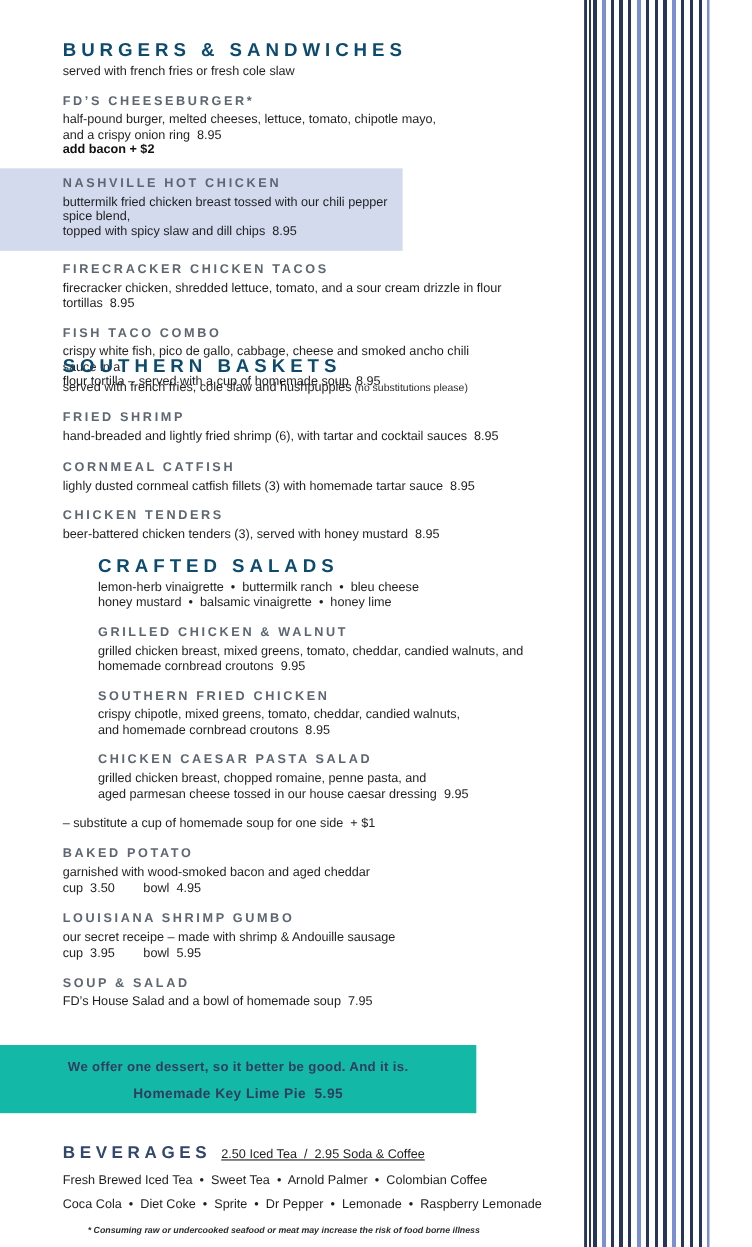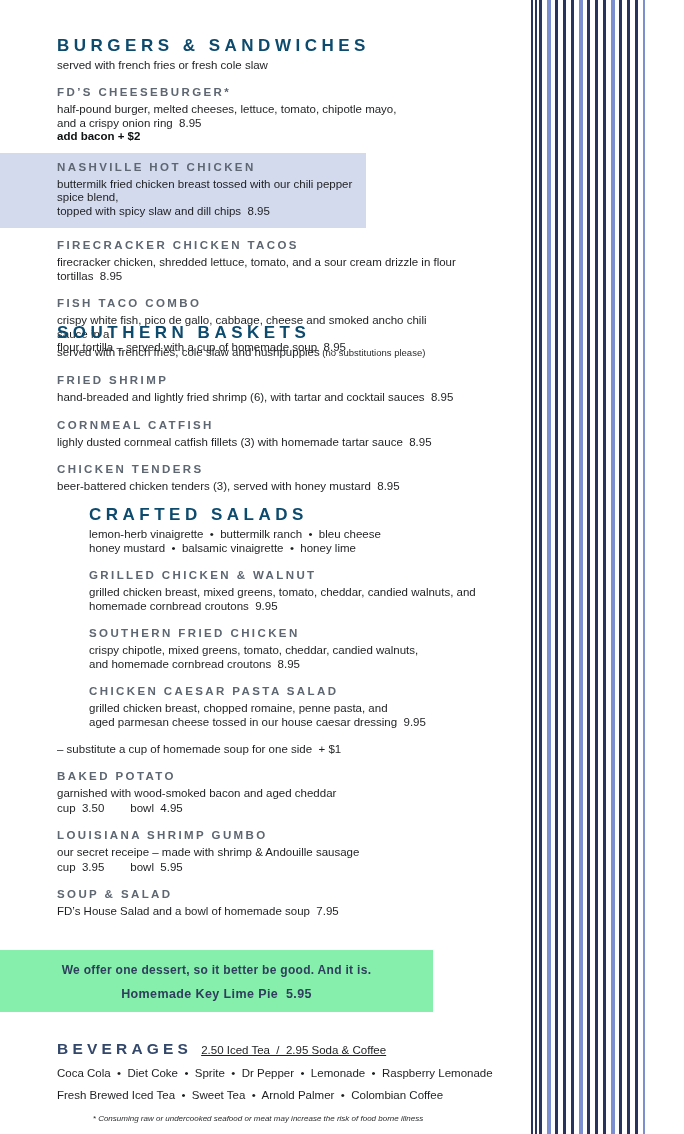--- a/index.html
+++ b/index.html
@@ -80,21 +80,21 @@
   }
   .after-highlight { margin-top: 11px; }
 
   .price-line { font-size: 11.5px; line-height: 13.5px; color: #1e1f21; margin-top: 1px; }
   .price-line span { margin-right: 26px; }
 
   .dessert-banner {
     position: absolute;
     left: 0; top: 950px;
     width: 433px; height: 62px;
-    background: #86efac;
+    background: #14b8a6;
     box-sizing: border-box;
     padding-top: 13px;
     text-align: center;
     color: #2f3e5c;
   }
   .banner-line1 { font-size: 12px; font-weight: bold; letter-spacing: 0.3px; }
   .banner-line2 { font-size: 12.5px; font-weight: bold; letter-spacing: 0.4px; margin-top: 10px; }
 
   .beverages { position: absolute; left: 0; top: 1040px; width: 402px; }
   .bev-header { display: flex; align-items: baseline; }
@@ -108,21 +108,21 @@
   .bev-pricing { font-size: 11.5px; color: #1e1f21; margin-left: 9px; white-space: nowrap; text-decoration: underline; }
   .bev-line { font-size: 11.5px; color: #1e1f21; margin-top: 8px; line-height: 14px; white-space: nowrap; }
 
   .footnote {
     position: absolute;
     left: 0; top: 1114px;
     width: 402px;
     text-align: center;
     font-size: 8px;
     font-style: italic;
-    font-weight: normal;
+    font-weight: bold;
     color: #2a2b2d;
   }
 </style>
 </head>
 <body>
 
 <div class="stripes"></div>
 
 <div class="content">
 
@@ -218,22 +218,22 @@
       <div class="item-name">SOUP &amp; SALAD</div>
       <div class="item-desc">FD’s House Salad and a bowl of homemade soup&nbsp; 7.95</div>
     </div>
   </div>
 
   <div class="beverages">
     <div class="bev-header">
       <span class="bev-title">BEVERAGES</span>
       <span class="bev-pricing">2.50 Iced Tea&nbsp; /&nbsp; 2.95 Soda &amp; Coffee</span>
     </div>
+    <div class="bev-line">Fresh Brewed Iced Tea &nbsp;•&nbsp; Sweet Tea &nbsp;•&nbsp; Arnold Palmer &nbsp;•&nbsp; Colombian Coffee</div>
     <div class="bev-line">Coca Cola &nbsp;•&nbsp; Diet Coke &nbsp;•&nbsp; Sprite &nbsp;•&nbsp; Dr Pepper &nbsp;•&nbsp; Lemonade &nbsp;•&nbsp; Raspberry Lemonade</div>
-    <div class="bev-line">Fresh Brewed Iced Tea &nbsp;•&nbsp; Sweet Tea &nbsp;•&nbsp; Arnold Palmer &nbsp;•&nbsp; Colombian Coffee</div>
   </div>
 
   <div class="footnote">* Consuming raw or undercooked seafood or meat may increase the risk of food borne illness</div>
 
 </div>
 
 <div class="dessert-banner">
   <div class="banner-line1">We offer one dessert, so it better be good. And it is.</div>
   <div class="banner-line2">Homemade Key Lime Pie&nbsp; 5.95</div>
 </div>

